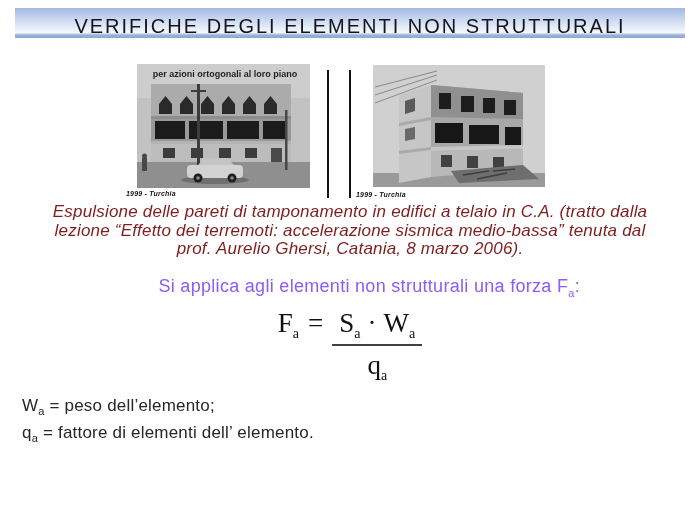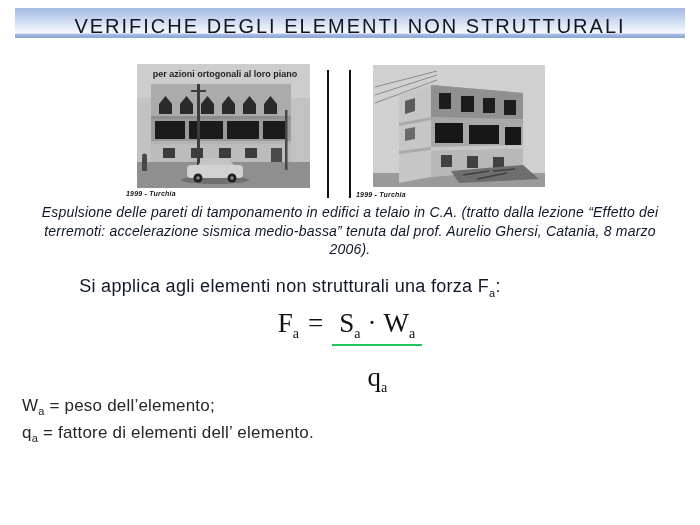--- a/index.html
+++ b/index.html
@@ -26,40 +26,40 @@
     letter-spacing:0.2px;white-space:nowrap;
   }
   .label-left{left:126px;top:190px;}
   .label-right{left:356px;top:191px;}
   .vline{position:absolute;width:2px;background:#121212;}
   .vline-1{left:327px;top:70px;height:128px;}
   .vline-2{left:349px;top:70px;height:128px;}
   
   .caption{
     position:absolute;left:35px;top:203px;width:630px;margin:0;
-    text-align:center;font-style:italic;font-size:14px;line-height:18.5px;
-    color:#0f172a;letter-spacing:0.2px;
+    text-align:center;font-style:italic;font-size:17px;line-height:18.5px;
+    color:#7f1d1d;letter-spacing:0.2px;
   }
   
   .statement{
-    position:absolute;left:0;top:276px;width:580px;margin:0;text-align:center;
-    font-size:18px;color:#0f172a;letter-spacing:0.3px;
+    position:absolute;left:0;top:276px;width:580px;margin:0;text-align:right;
+    font-size:18px;color:#8b5cf6;letter-spacing:0.3px;
   }
   .statement sub{font-size:11px;}
   
   .formula{
     position:absolute;left:0;top:308px;width:700px;
     display:flex;justify-content:center;
     font-family:"Liberation Serif",serif;font-size:27px;color:#101010;
   }
   .formula sub{font-size:14px;line-height:0;}
   .formula .eq{margin:0 9px;}
   .frac{display:inline-flex;flex-direction:column;align-items:center;}
-  .frac .num{padding:0 7px 5px;border-bottom:2px solid #22c55e;white-space:nowrap;}
-  .frac .den{padding-top:16px;}
+  .frac .num{padding:0 7px 5px;border-bottom:2px solid #404040;white-space:nowrap;}
+  .frac .den{padding-top:4px;}
   .frac .dot{margin:0 7px;}
   
   .definitions{
     position:absolute;left:22px;top:395px;width:645px;
     font-size:17px;line-height:21px;color:#26262b;letter-spacing:0.2px;
   }
   .definitions sub{font-size:11px;}
   .def-line{margin:0;}
 </style>
 </head>

